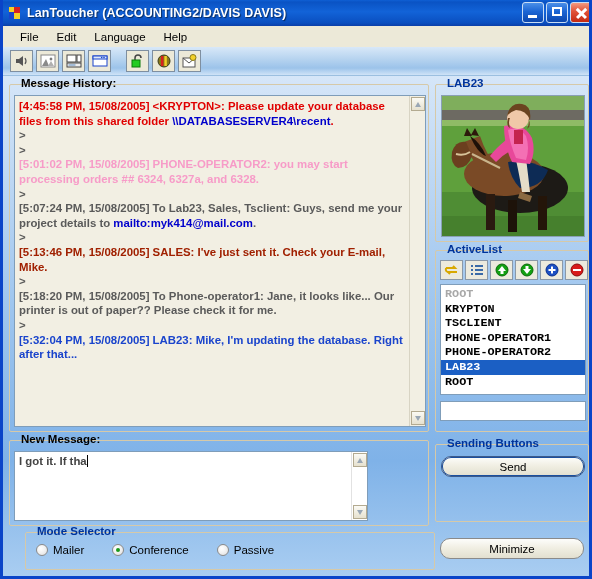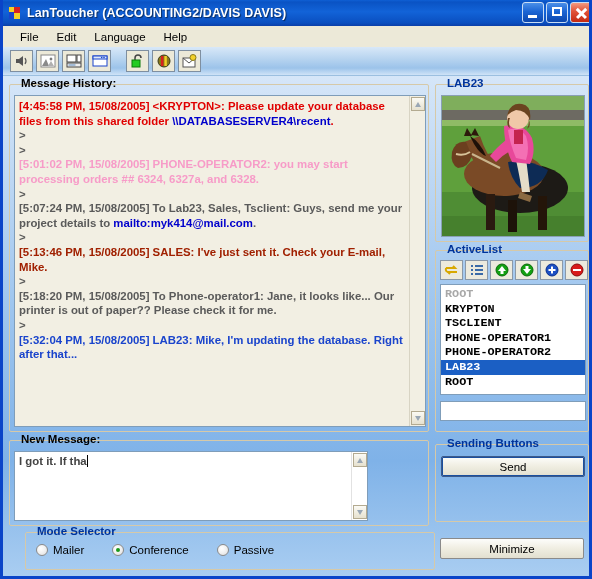--- a/index.html
+++ b/index.html
@@ -147,21 +147,21 @@
   }
   .ali.root{color:#a8a8a8;}
   .ali.sel{background:#1b5fc4;color:#fff;}
   .ainput{
     position:absolute;left:4px;top:150px;width:146px;height:20px;box-sizing:border-box;
     border:1px solid #7f9db9;background:#fff;
   }
   #sendgb{left:432px;top:444px;width:154px;height:78px;}
   .btn{
     box-sizing:border-box;height:21px;
-    border:1px solid #8a8a8a;border-radius:2px;
+    border:1px solid #8a8a8a;border-radius:10px;
     background:linear-gradient(180deg,#fdfdfb 0%,#f0eee2 48%,#e2dfd0 100%);
     font-size:11.5px;color:#000;display:flex;align-items:center;justify-content:center;
     cursor:default;
   }
   .btn.focused{border:1px solid #3c5a8a;box-shadow:0 0 0 1px #1b4f9e inset;}
   #sendbtn{position:absolute;left:5px;top:11px;width:144px;}
   #senddomainbtn{position:absolute;left:5px;top:41px;width:144px;}
   #minbtn{position:absolute;left:437px;top:538px;width:144px;}
 </style>
 </head>

